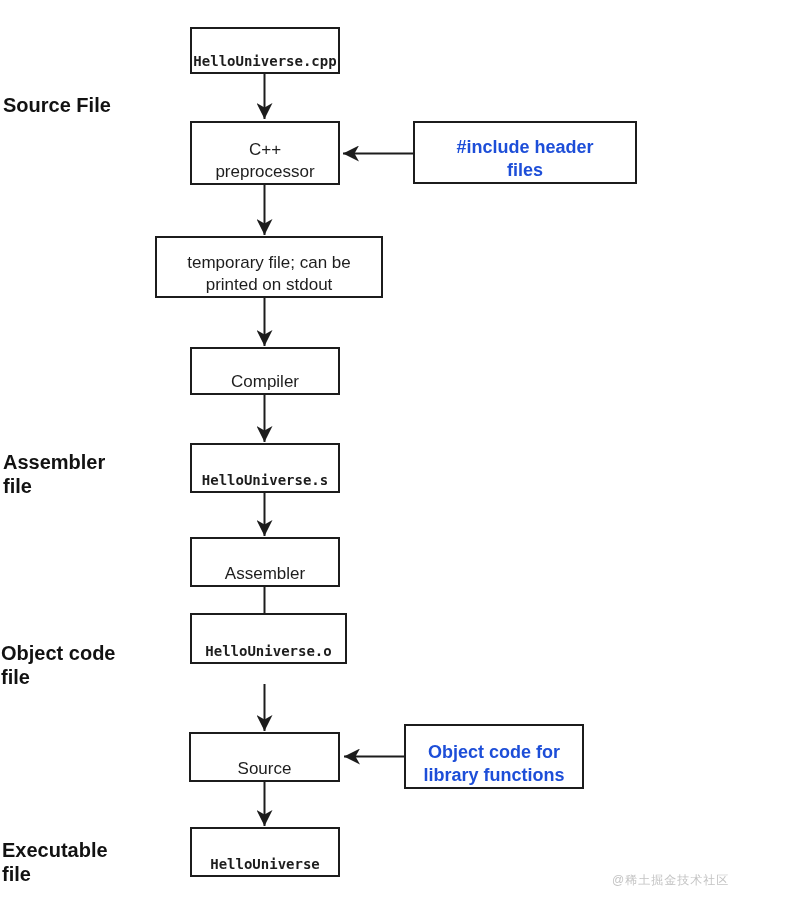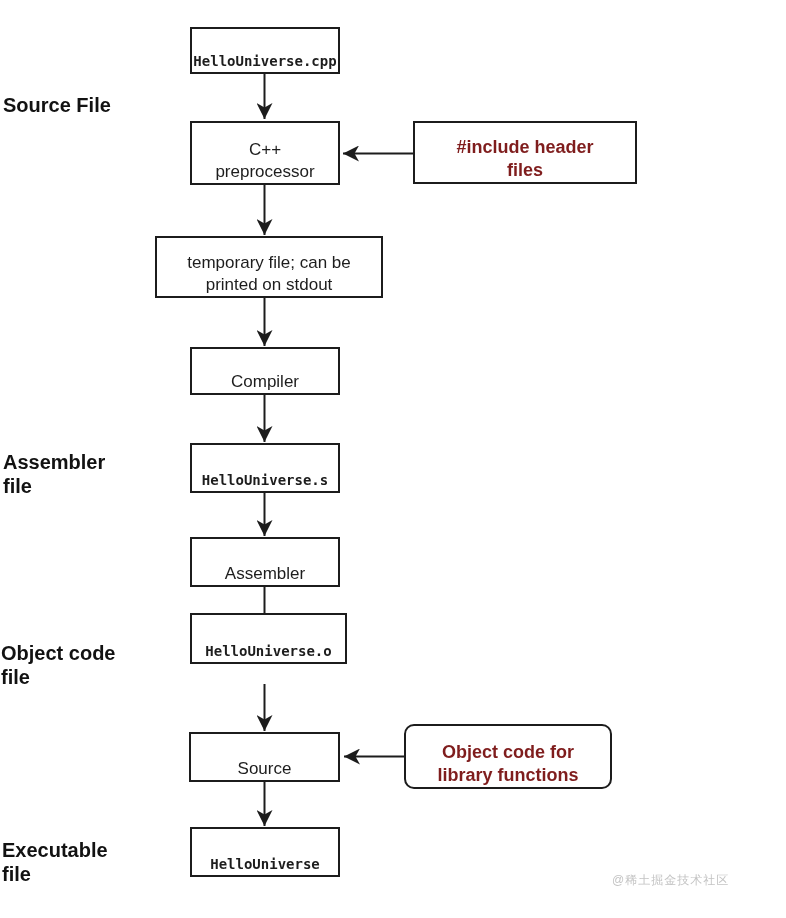--- a/index.html
+++ b/index.html
@@ -8,21 +8,21 @@
     position:relative; width:786px; height:918px; background:#ffffff;
     font-family:"Liberation Sans", sans-serif; overflow:hidden;
   }
   .box {
     position:absolute; border:2px solid #1c1c1c; background:#ffffff;
     display:flex; align-items:flex-end; justify-content:center;
     text-align:center; color:#1d1d1d;
   }
   .box .lbl { white-space:pre-line; font-size:17px; line-height:22px; }
   .box.mono .lbl { font-family:"DejaVu Sans Mono", monospace; font-weight:bold; font-size:14px; letter-spacing:0; }
-  .box.boldlbl .lbl { font-weight:bold; font-size:18px; line-height:23px; color:#7f1d1d; }
+  .box.boldlbl .lbl { font-weight:bold; font-size:18px; line-height:23px; color:#1d4ed8; }
   .side-label {
     position:absolute; font-weight:bold; font-size:20px;
     line-height:24px; color:#121212; white-space:pre-line;
   }
   .watermark {
     position:absolute; color:#c4c4c4; font-size:12px; letter-spacing:1px;
     font-family:"Liberation Sans", sans-serif;
   }
   svg.arrows { position:absolute; left:0; top:0; pointer-events:none; }
   svg.arrows line { stroke:#1c1c1c; stroke-width:2; }
@@ -94,20 +94,20 @@
 
   <div class="box mono" style="left:190px; top:827px; width:150px; height:50px;">
     <span class="lbl">HelloUniverse</span>
   </div>
 
   <div class="box boldlbl" style="left:413px; top:121px; width:224px; height:63px;">
     <span class="lbl">#include header
 files</span>
   </div>
 
-  <div class="box boldlbl" style="left:404px; top:724px; width:208px; height:65px;border-radius:10px;">
+  <div class="box boldlbl" style="left:404px; top:724px; width:180px; height:65px;">
     <span class="lbl">Object code for
 library functions</span>
   </div>
 
   <div class="watermark" style="left:612px; top:872px;">@稀土掘金技术社区</div>
 
 </div>
 
 </body></html>

